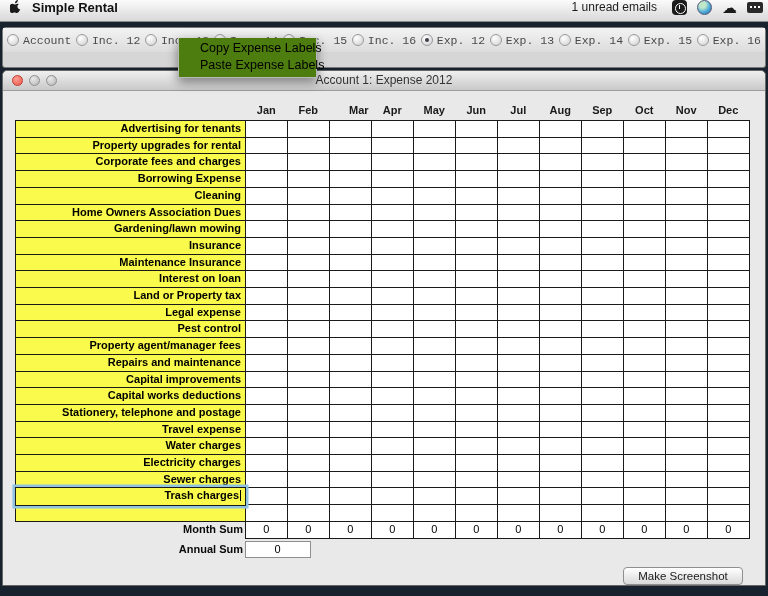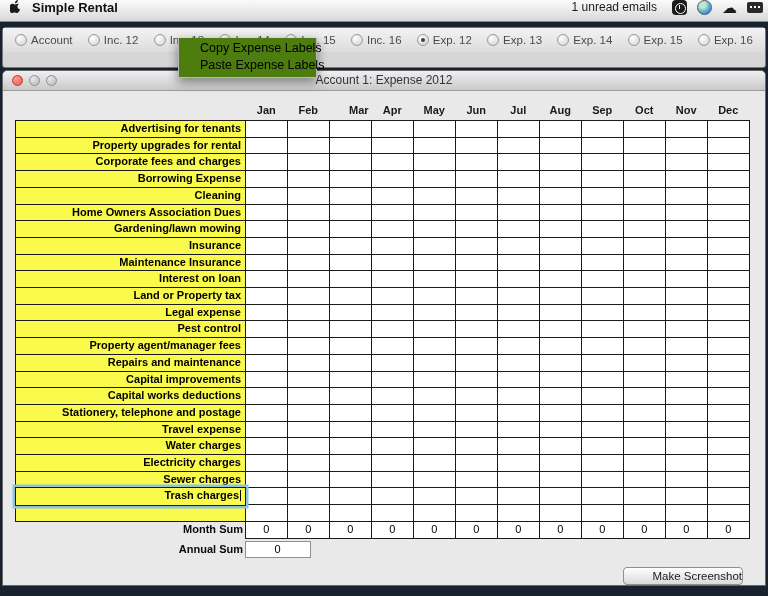--- a/index.html
+++ b/index.html
@@ -45,21 +45,21 @@
     position:absolute; left:2px; top:27px; width:764px; height:41px;
     background:#d6d6d6; border:1px solid #777; border-radius:4px 4px 3px 3px; z-index:10;
   }
   #cw-titlebar { position:relative; height:15px; background:linear-gradient(#ebebeb,#d2d2d2);
      border-bottom:1px solid #b2b2b2; border-radius:4px 4px 0 0; }
   #cw-titlebar .lights { position:absolute; left:7px; top:3px; display:flex; gap:6px; }
   .light { width:9px; height:9px; border-radius:50%; background:radial-gradient(circle at 35% 30%, #e9e9e9, #b5b5b5); border:1px solid #8f8f8f; }
   .light.red { background:radial-gradient(circle at 35% 30%, #ff9d92, #e7584a); border-color:#c23b30; }
   #cw-title { text-align:center; font-size:11px; color:#8f8f8f; line-height:14px; }
   #radio-row { height:24px; display:flex; align-items:center; justify-content:space-between;
-     padding:0 12px; background:linear-gradient(#f3f3f3,#dcdcdc); border-radius:0 0 3px 3px; }
+     padding:0 4px; background:linear-gradient(#f3f3f3,#dcdcdc); border-radius:0 0 3px 3px;font-family:Liberation Mono, monospace; }
   .radio { display:flex; align-items:center; gap:4px; font-size:11.5px; color:#4a4a4a; white-space:nowrap; }
   .rb { width:12px; height:12px; border-radius:50%; border:1px solid #9a9a9a;
      background:radial-gradient(circle at 35% 30%, #ffffff, #cfcfcf); position:relative; flex:none; }
   .rb.sel::after { content:""; position:absolute; left:3px; top:3px; width:4px; height:4px; border-radius:50%; background:#3c3f46; }
 
   
   #expense-window {
     position:absolute; left:2px; top:70px; width:764px; height:516px;
     background:#e9e9e9; border:1px solid #666; border-radius:5px 5px 0 0; z-index:20;
   }
@@ -78,21 +78,21 @@
   .caret { display:inline-block; width:1px; height:11px; background:#000; vertical-align:-2px; margin-left:1px; }
 
   .sum-label { position:absolute; font-size:11px; font-weight:bold; color:#0a0a0a; text-align:right; }
   .sum-cell { position:absolute; background:#fff; border:1.5px solid #1a1a1a; font-size:11px; color:#000;
      text-align:center; }
   #annual-cell { border:1.5px solid #8f8f8f; }
 
   #screenshot-btn {
     position:absolute; left:620px; top:496px; width:120px; height:18px;
     background:linear-gradient(#ffffff,#d9d9d9); border:1px solid #8f8f8f; border-radius:4px;
-    font-size:11.5px; color:#1a1a1a; text-align:right; line-height:16px;
+    font-size:11.5px; color:#1a1a1a; text-align:center; line-height:16px;
     box-shadow:0 1px 1px rgba(255,255,255,.7) inset;
   }
 </style>
 </head>
 <body>
 
 <div id="desktop">
 
   <div id="menubar">
     <span class="apple-wrap">

